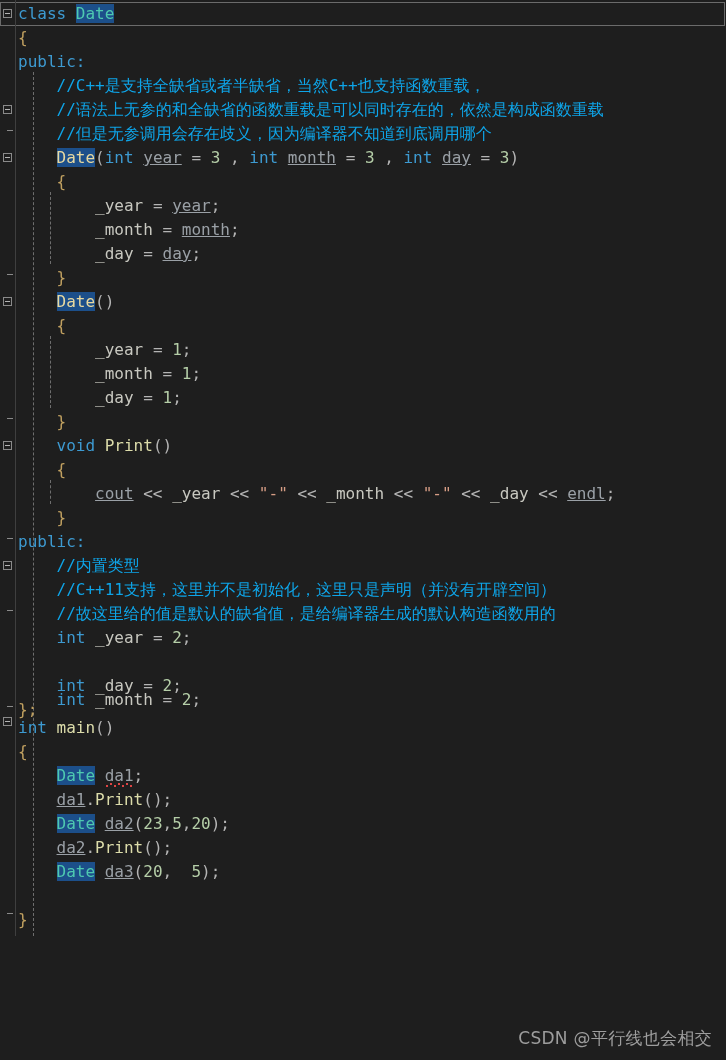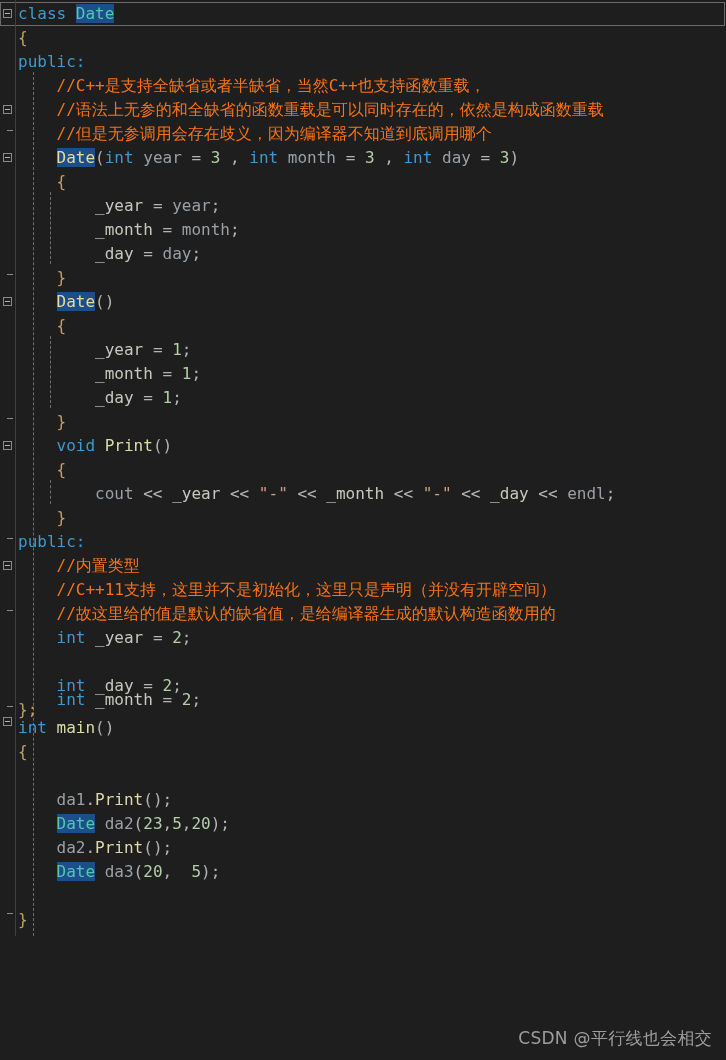--- a/index.html
+++ b/index.html
@@ -88,22 +88,22 @@
   .indent-guide {
     position: absolute;
     width: 0;
     border-left: 1px dashed #6e6e6e;
   }
 
   
   .kw       { color: #3d9ad1; }   
   .type-hl  { color: #e8d9a0; background: #1c4f8a; }  
   .type-hl2 { color: #4ec9b0; background: #1c4f8a; }  
-  .cmt      { color: #f97316; }   
-  .ident    { color: #9aa0a6; }   
+  .cmt      { color: #0ea5e9; }   
+  .ident    { color: #9aa0a6; text-decoration: underline; }   
   .member   { color: #c8c8c0; }   
   .num      { color: #b5cea8; }   
   .fn       { color: #dcdcaa; }   
   .str      { color: #d69d85; }   
   .punc     { color: #b4b4b4; }   
   .op       { color: #b4b4b4; }   
   .brace    { color: #c0a060; }   
 
   
   .squiggle {
@@ -257,20 +257,21 @@
     
     <div class="line" style="top:698px"><span class="line-inner"><span class="brace">};</span></span></div>
 
     
     <div class="line" style="top:716px"><span class="line-inner"><span class="kw">int</span> <span class="fn">main</span><span class="punc">()</span></span></div>
 
     
     <div class="line" style="top:740px"><span class="line-inner"><span class="brace">{</span></span></div>
 
     
+    <div class="line" style="top:764px"><span class="line-inner">    <span class="type-hl2">Date</span> <span class="ident squiggle">da1</span><span class="punc">;</span></span></div>
 
     
     <div class="line" style="top:788px"><span class="line-inner">    <span class="ident">da1</span><span class="punc">.</span><span class="fn">Print</span><span class="punc">()</span><span class="punc">;</span></span></div>
 
     
     <div class="line" style="top:812px"><span class="line-inner">    <span class="type-hl2">Date</span> <span class="ident">da2</span><span class="punc">(</span><span class="num">23</span><span class="punc">,</span><span class="num">5</span><span class="punc">,</span><span class="num">20</span><span class="punc">)</span><span class="punc">;</span></span></div>
 
     
     <div class="line" style="top:836px"><span class="line-inner">    <span class="ident">da2</span><span class="punc">.</span><span class="fn">Print</span><span class="punc">()</span><span class="punc">;</span></span></div>
 

